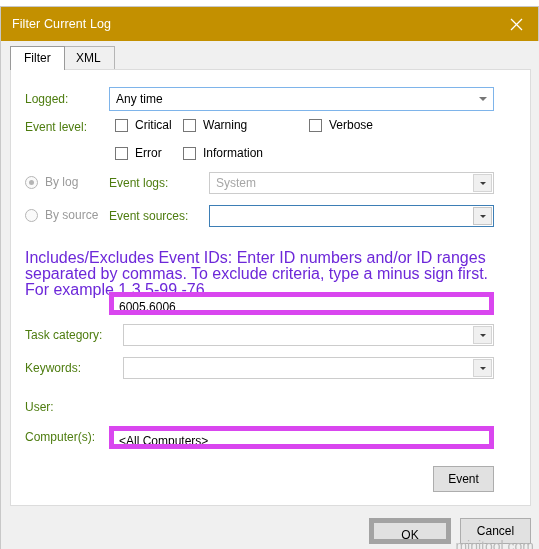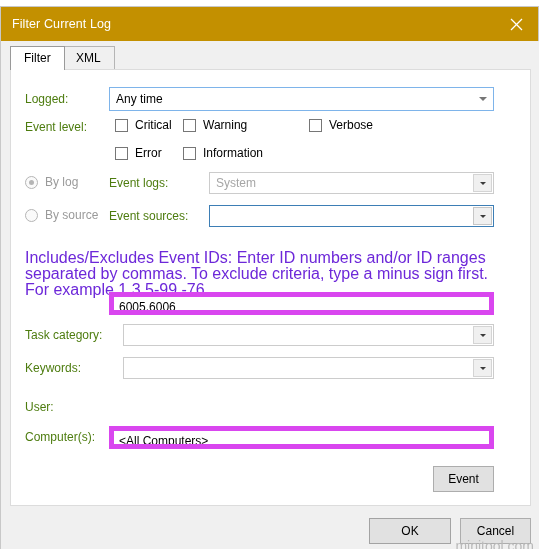--- a/index.html
+++ b/index.html
@@ -249,21 +249,21 @@
     background: #e1e1e1;
     border: 1px solid #adadad;
     font-size: 12px;
     text-align: center;
     line-height: 24px;
     height: 26px;
     cursor: default;
     color: #000;
   }
   .btn.primary {
-    border: 1px solid #a3a3a3;
+    border: 5px solid #a3a3a3;
     background: #e1e1e1;
   }
 
   .watermark {
     position: absolute;
     right: 6px;
     bottom: 2px;
     font-size: 14px;
     color: #b9b9b9;
   }

